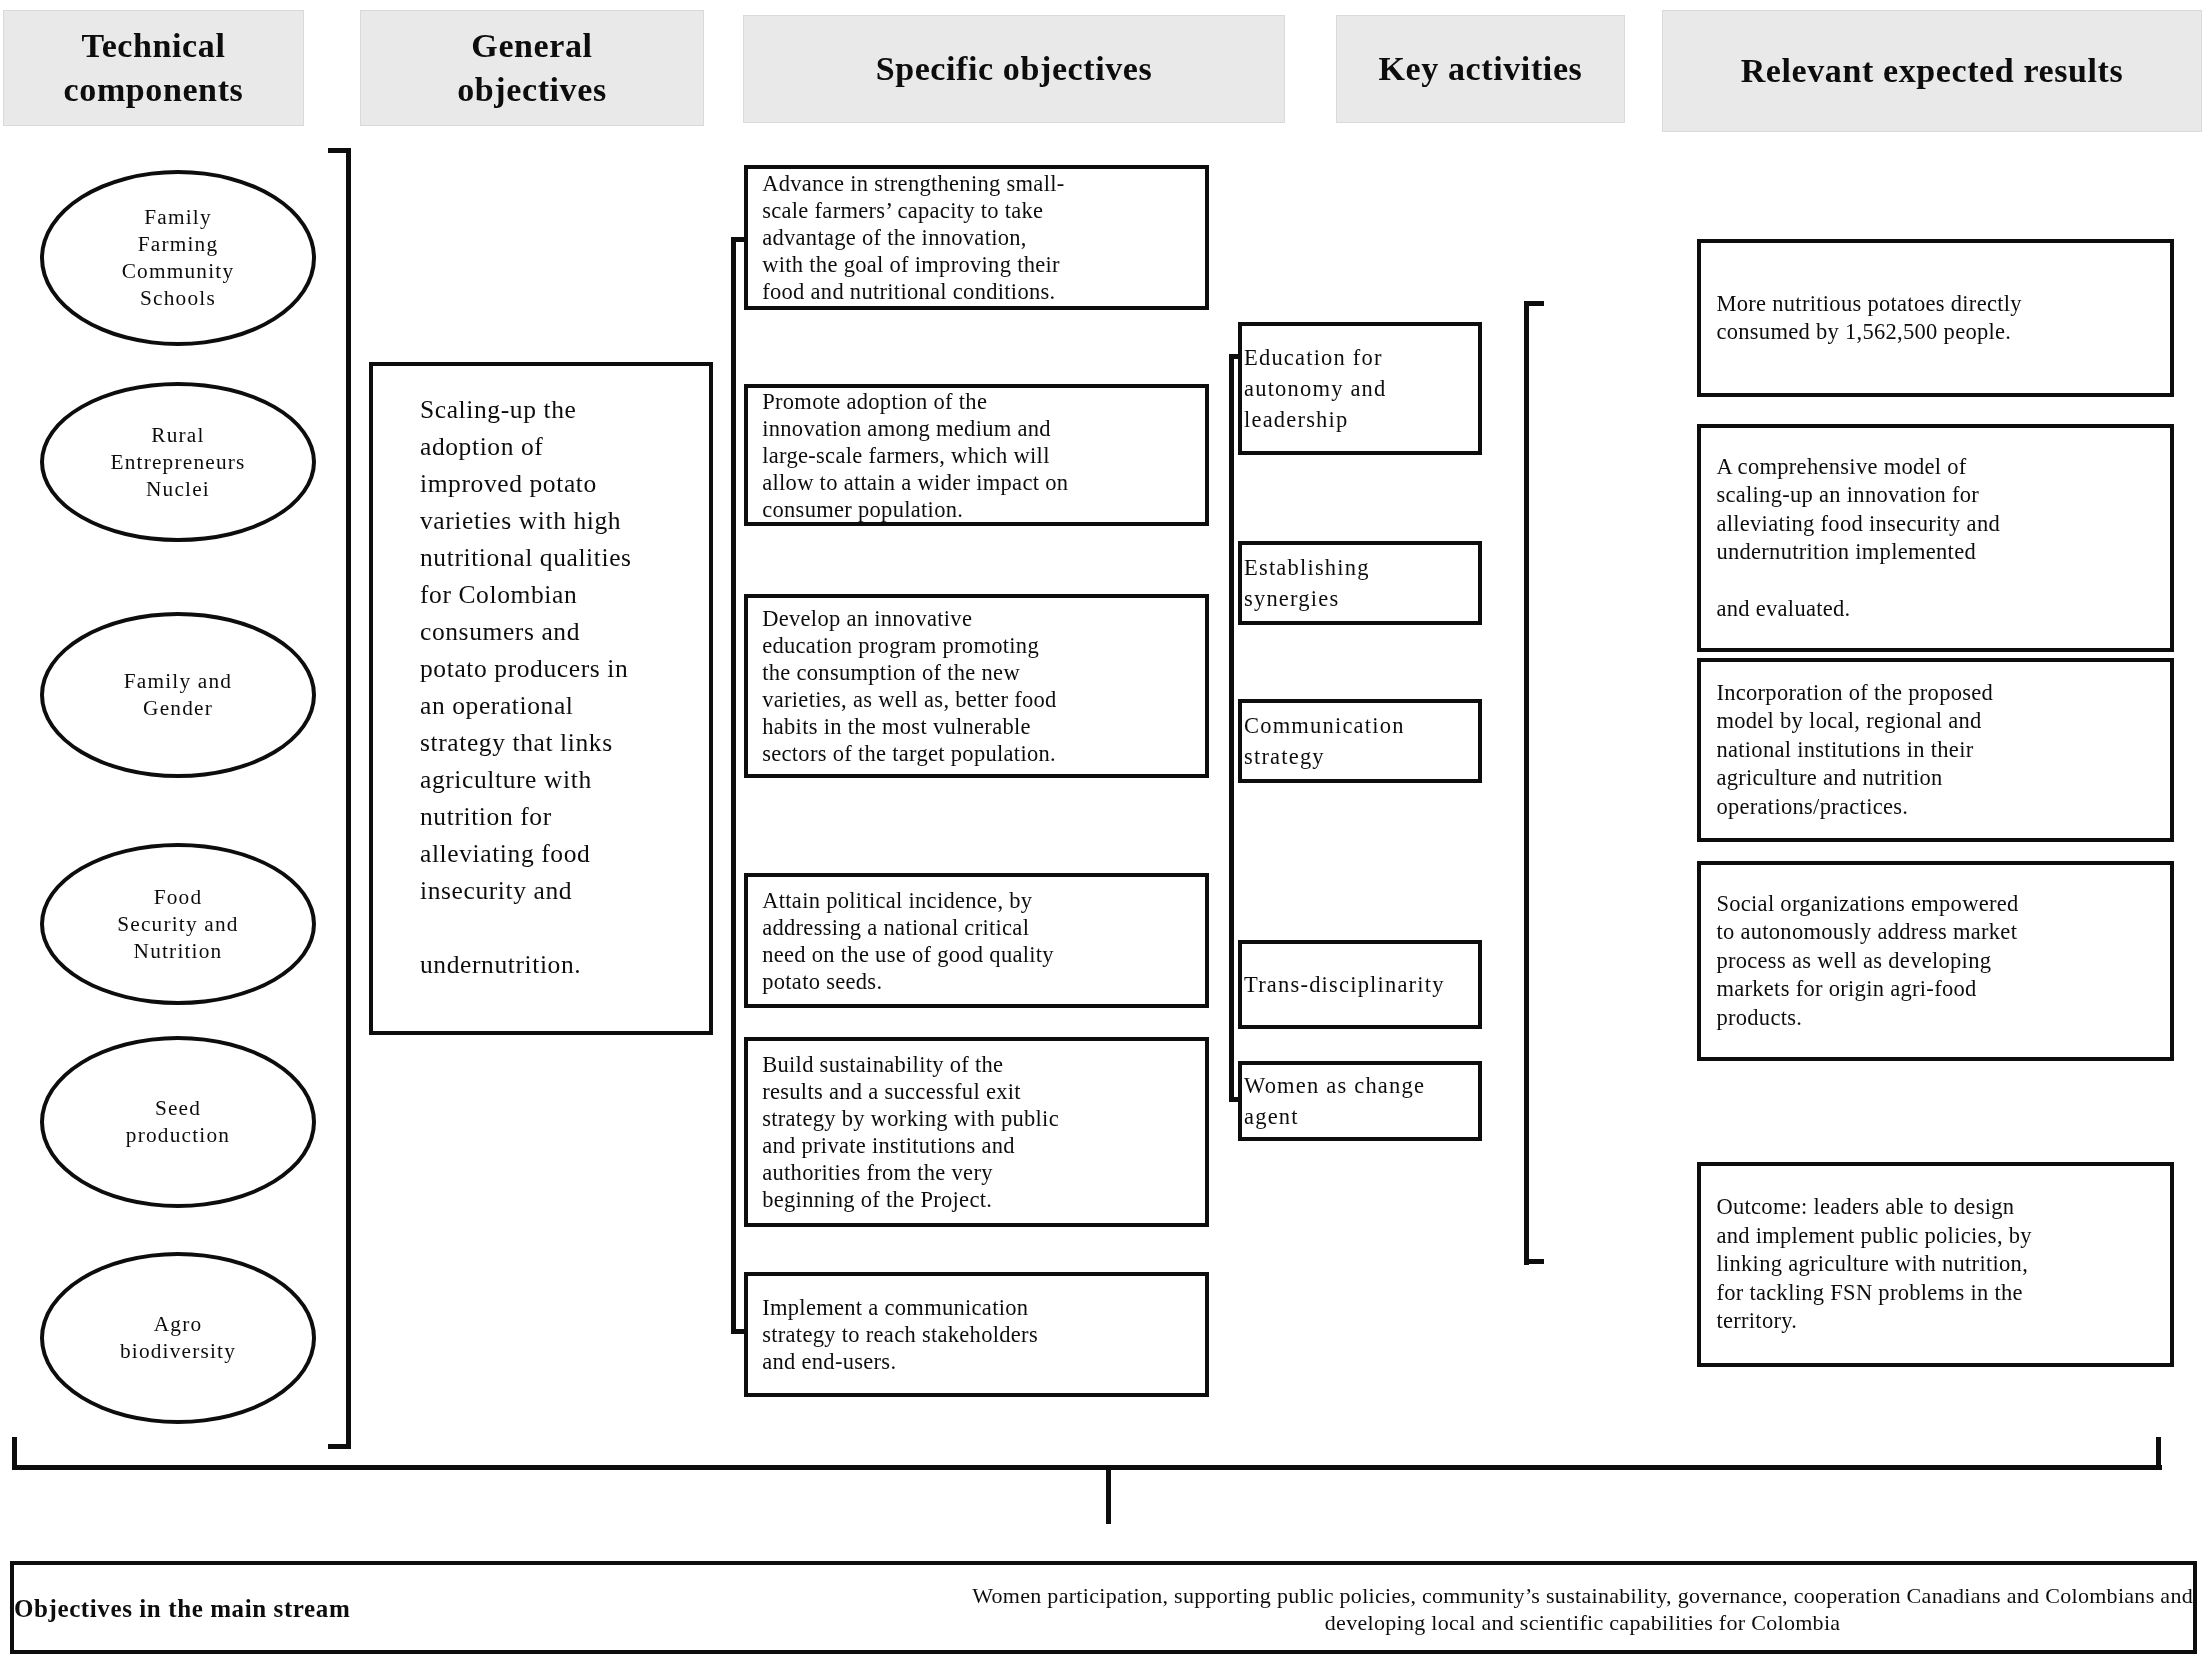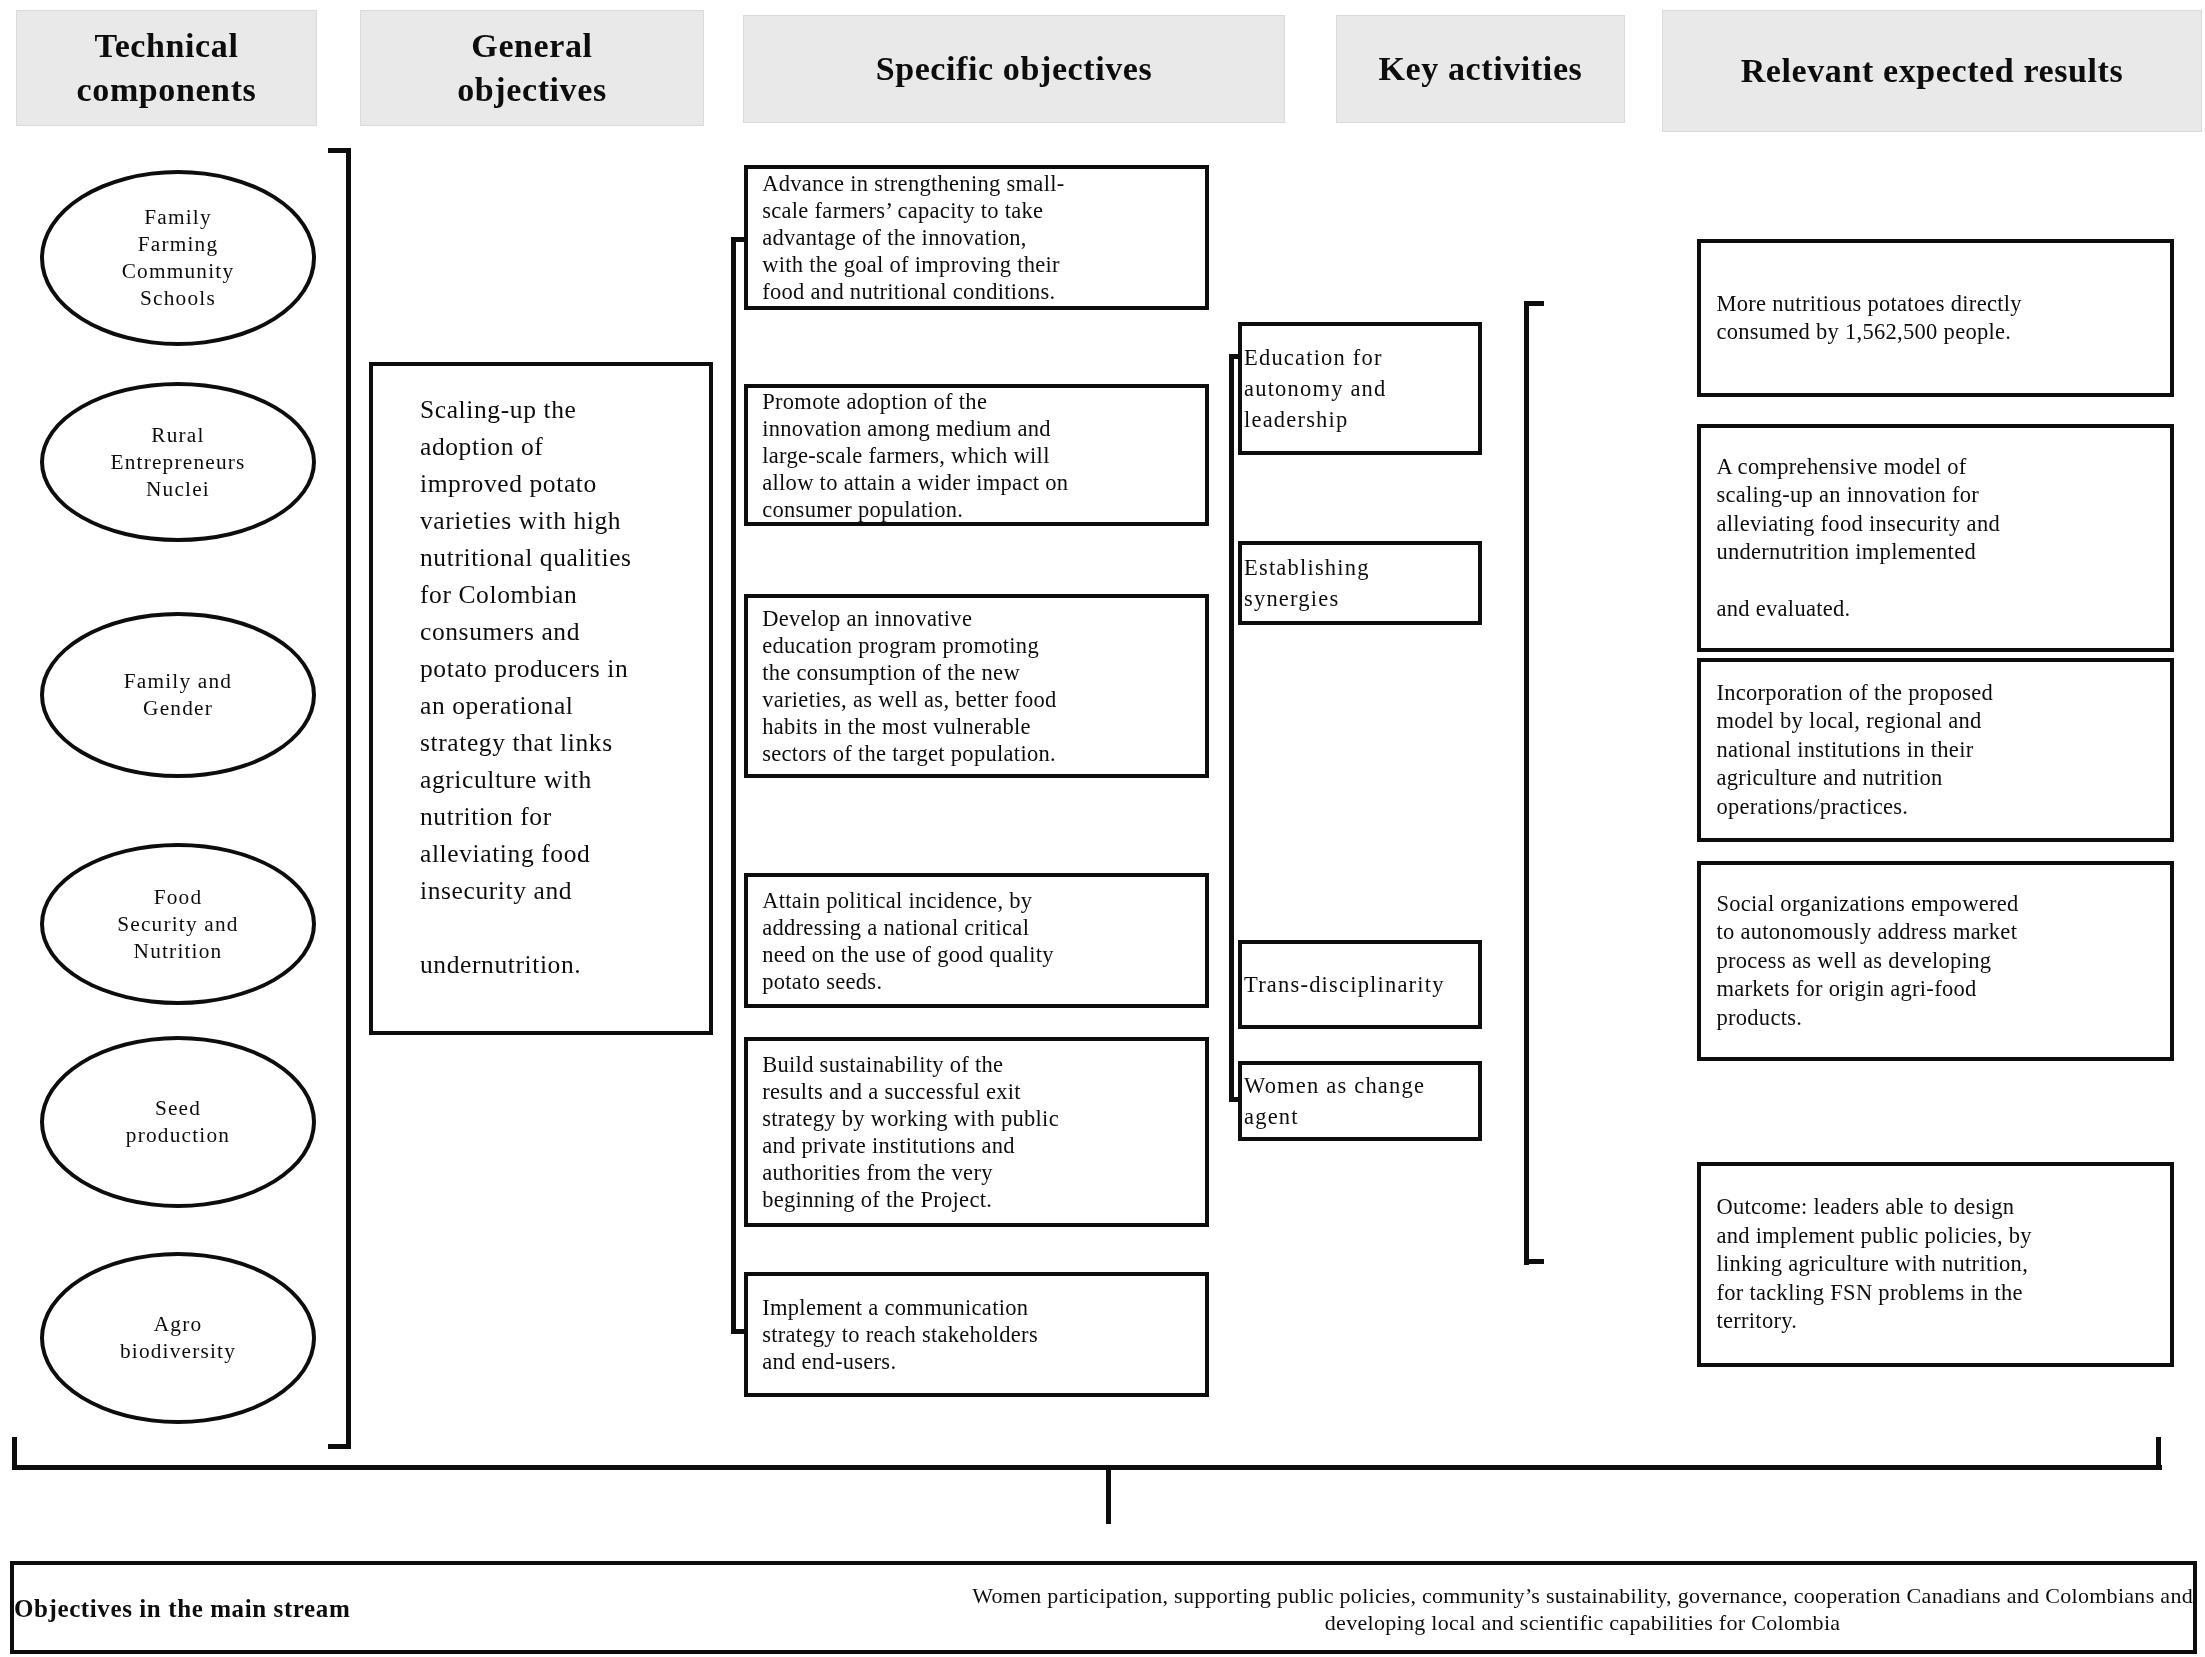--- a/index.html
+++ b/index.html
@@ -4,21 +4,21 @@
 <style>
   * { box-sizing: border-box; margin: 0; padding: 0; }
   html,body { background:#ffffff; }
   body { width:2205px; height:1657px; font-family:"Liberation Serif", serif; color:#0d0d0d; }
   #stage { position:relative; width:2205px; height:1657px; background:#ffffff; overflow:hidden; }
 
   
   .hdr { position:absolute; background:#e9e9e9; border:1.2px solid #dadada;
          display:flex; align-items:center; justify-content:center; text-align:center;
          font-weight:bold; font-size:34px; line-height:44px; letter-spacing:0.6px; white-space:pre-line; }
-  #hdr-tc  { left:16px;   top:9.5px; width:301px; height:116px; }
+  #hdr-tc  { left:3px;   top:9.5px; width:301px; height:116px; }
   #hdr-go  { left:360px;  top:9.5px; width:344px; height:116px; }
   #hdr-so  { left:743px; top:15.4px; width:542px; height:108px; }
   #hdr-ka  { left:1336px; top:15.4px; width:289px; height:108px; }
   #hdr-rer { left:1662px; top:9.5px; width:540px; height:122px; }
 
   
   .ellipse { position:absolute; left:40px; width:276px; border:4.7px solid #0d0d0d; border-radius:50%;
              background:#ffffff; display:flex; align-items:center; justify-content:center;
              text-align:center; font-size:21.3px; line-height:27px; letter-spacing:1.2px; white-space:pre-line; }
   #el-1 { top:170px;  height:176px; }
@@ -198,20 +198,24 @@
 
   <div class="box ka" id="ka-1">
       <div class="txt">Education for
 autonomy and
 leadership</div>
     </div>
   <div class="box ka" id="ka-2">
       <div class="txt">Establishing
 synergies</div>
     </div>
+  <div class="box ka" id="ka-3">
+      <div class="txt">Communication
+strategy</div>
+    </div>
   <div class="box ka" id="ka-4">
       <div class="txt">Trans-disciplinarity</div>
     </div>
   <div class="box ka" id="ka-5">
       <div class="txt">Women as change
 agent</div>
     </div>
 
   <div class="ln" id="br-rer-v"></div>
   <div class="ln" id="br-rer-t1"></div>

